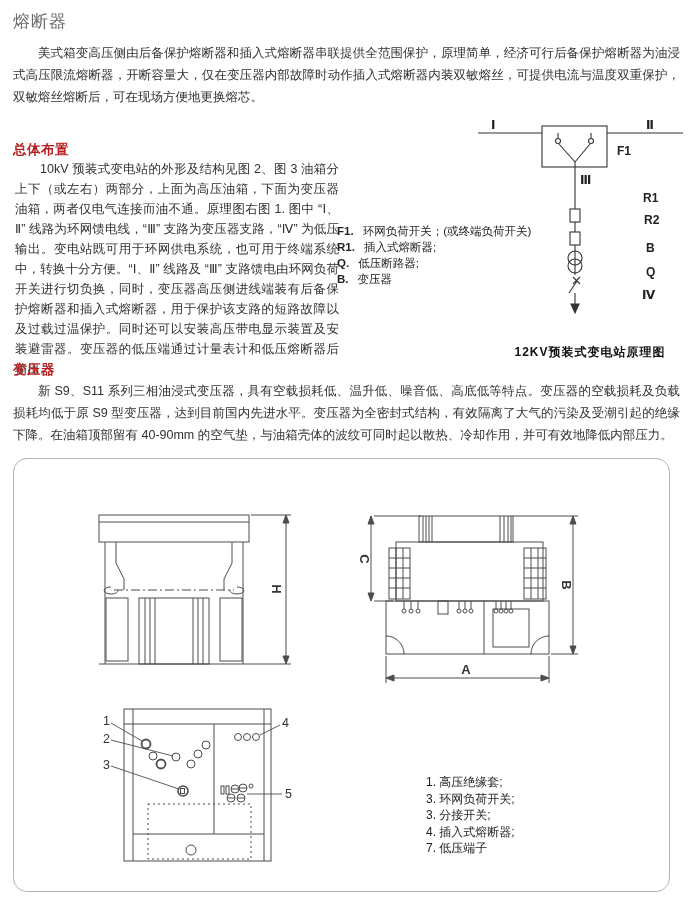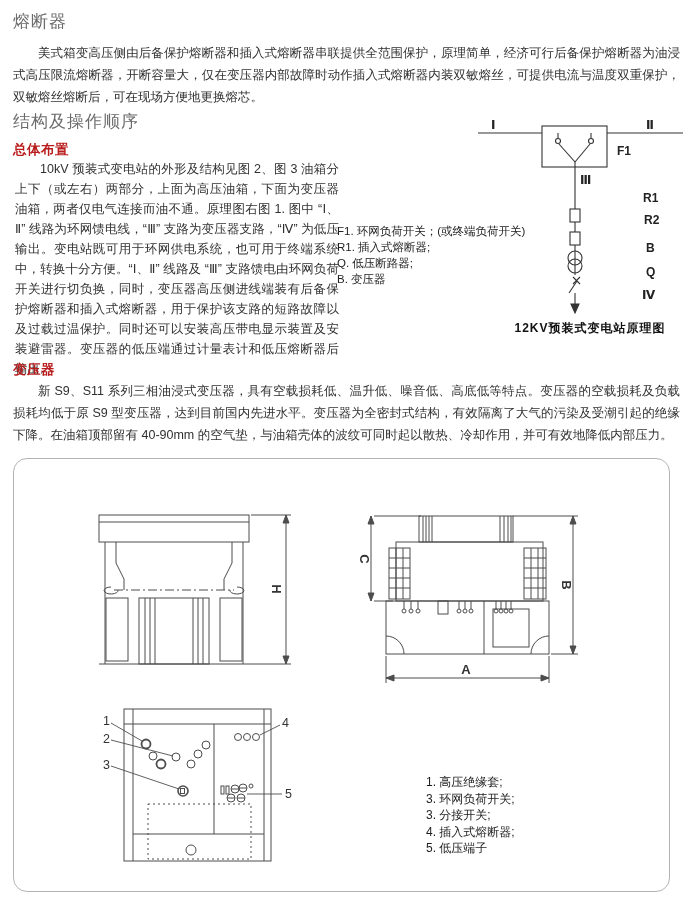--- a/index.html
+++ b/index.html
@@ -7,41 +7,40 @@
     position:relative;width:693px;height:908px;background:#ffffff;
     font-family:"Liberation Sans","DejaVu Sans",sans-serif;color:#2f2f2f;
     overflow:hidden;margin:0 auto;
   }
   .abs{position:absolute;}
   .h1{font-size:17px;font-weight:500;color:#6b6b6b;letter-spacing:1px;}
   .h2{font-size:13.5px;font-weight:bold;color:#b91c1c;letter-spacing:0.5px;}
   .para{font-size:12.5px;line-height:22px;text-align:justify;text-indent:2em;color:#303030;}
   .para-col{font-size:12.5px;line-height:20px;text-align:justify;text-indent:2em;color:#303030;}
   .legend-row{font-size:11.5px;line-height:16px;color:#222;white-space:nowrap;}
-  .legend-row .k{font-weight:normal;margin-right:3px;}
-  .diagram-caption{font-size:12px;font-weight:bold;color:#111;text-align:center;letter-spacing:1px;}
+  .legend-row .k{font-weight:bold;margin-right:9px;}
+  .diagram-caption{font-size:12px;font-weight:bold;color:#111;text-align:center;letter-spacing:1px;margin-top:24px;}
   .figure-box{
     position:absolute;left:13px;top:458px;width:655px;height:432px;
     border:1px solid #b3b3b3;border-radius:14px;background:#fff;
   }
   .parts-list{font-size:12px;line-height:16.5px;color:#1d1d1d;}
   svg text{font-family:"Liberation Sans","DejaVu Sans",sans-serif;}
   .dim-label{font-size:13px;font-weight:bold;fill:#333;}
   .callout-label{font-size:12.5px;fill:#333;}
   .circ-label{font-size:12px;font-weight:600;fill:#222;}
 </style>
 </head>
 <body>
 
 <div class="page">
 
   <div class="abs h1" style="left:13px;top:10px;">熔断器</div>
   <div class="abs para" style="left:13px;top:42px;width:667px;">美式箱变高压侧由后备保护熔断器和插入式熔断器串联提供全范围保护，原理简单，经济可行后备保护熔断器为油浸式高压限流熔断器，开断容量大，仅在变压器内部故障时动作插入式熔断器内装双敏熔丝，可提供电流与温度双重保护，双敏熔丝熔断后，可在现场方便地更换熔芯。</div>
 
-  <div class="abs h1" style="left:13px;top:110px;">结构及操作顺序</div>
   <div class="abs h2" style="left:13px;top:141px;">总体布置</div>
   <div class="abs para-col" style="left:15px;top:159px;width:324px;">10kV 预装式变电站的外形及结构见图 2、图 3 油箱分上下（或左右）两部分，上面为高压油箱，下面为变压器油箱，两者仅电气连接而油不通。原理图右图 1. 图中 “Ⅰ、Ⅱ” 线路为环网馈电线，“Ⅲ” 支路为变压器支路，“Ⅳ” 为低压输出。变电站既可用于环网供电系统，也可用于终端系统中，转换十分方便。“Ⅰ、Ⅱ” 线路及 “Ⅲ” 支路馈电由环网负荷开关进行切负换，同时，变压器高压侧进线端装有后备保护熔断器和插入式熔断器，用于保护该支路的短路故障以及过载过温保护。同时还可以安装高压带电显示装置及安装避雷器。变压器的低压端通过计量表计和低压熔断器后输出。</div>
 
   <div class="abs" style="left:337px;top:223px;">
     <div class="legend-row"><span class="k">F1.</span><span>环网负荷开关；(或终端负荷开关)</span></div>
     <div class="legend-row"><span class="k">R1.</span><span>插入式熔断器;</span></div>
     <div class="legend-row"><span class="k">Q.</span><span>低压断路器;</span></div>
     <div class="legend-row"><span class="k">B.</span><span>变压器</span></div>
   </div>
 
@@ -260,17 +259,17 @@
       <text x="89" y="310" class="callout-label">3</text>
       <text x="268" y="268" class="callout-label">4</text>
       <text x="271" y="339" class="callout-label">5</text>
     </svg>
 
     <div class="parts-list" style="position:absolute;left:412px;top:270px;margin-top:45px;">
       <div>1. 高压绝缘套;</div>
       <div>3. 环网负荷开关;</div>
       <div>3. 分接开关;</div>
       <div>4. 插入式熔断器;</div>
-      <div>5. 低压端子</div>
+      <div>7. 低压端子</div>
     </div>
   </div>
 
 </div>
 
 </body></html>

